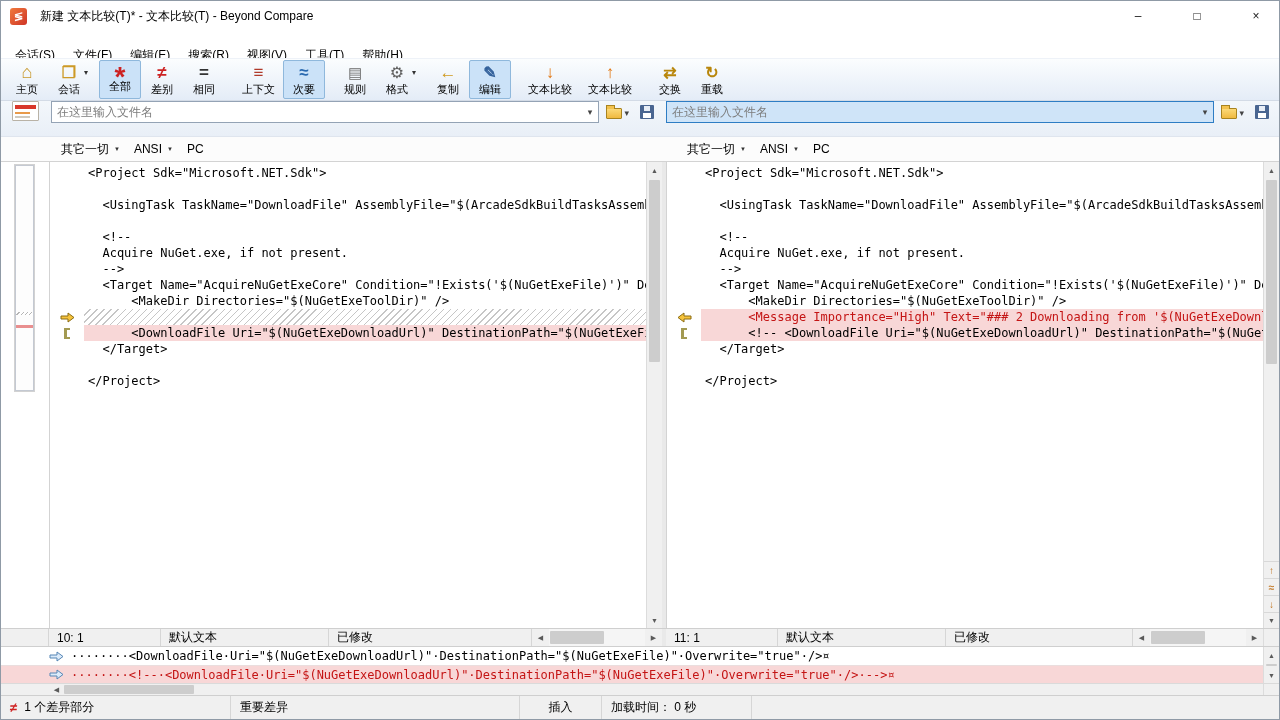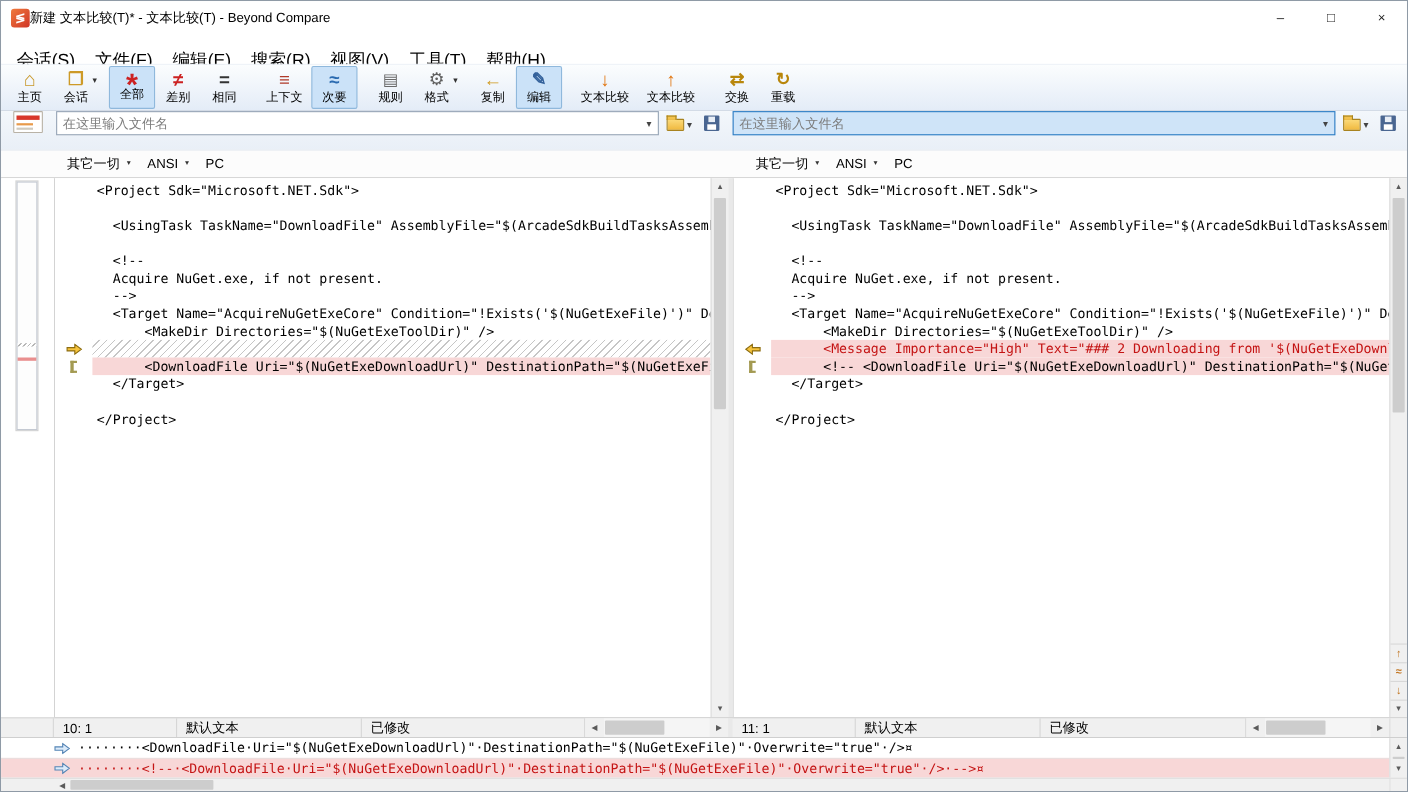--- a/index.html
+++ b/index.html
@@ -1,29 +1,29 @@
 <!DOCTYPE html>
 <html><head>
 <meta charset="utf-8">
 <style>
   *{margin:0;padding:0;box-sizing:border-box;}
   html,body{width:1280px;height:720px;overflow:hidden;}
   body{font-family:"Liberation Sans",sans-serif;font-size:12px;color:#000;background:#fff;}
   .win{width:1280px;height:720px;display:flex;flex-direction:column;border:1px solid #8f9aa6;background:#fff;}
 
   
-  .titlebar{height:30px;flex:none;display:flex;align-items:center;background:#fff;padding-left:9px;gap:0;}
+  .titlebar{height:30px;flex:none;display:flex;align-items:center;background:#fff;padding-left:9px;gap:13px;}
   .app-icon{width:17px;height:17px;border-radius:3px;background:linear-gradient(135deg,#f07a3c,#cf3527);display:flex;align-items:center;justify-content:center;}
   .app-icon::after{content:"≶";color:#fff;font-size:11px;font-weight:bold;}
   .title-text{flex:1;font-size:12px;white-space:nowrap;overflow:hidden;}
   .win-btn{width:46px;height:30px;flex:none;display:flex;align-items:center;justify-content:center;font-size:12px;color:#1b1b1b;cursor:default;}
 
   
   .menubar{height:27px;flex:none;display:flex;align-items:stretch;background:#fff;padding-left:5px;}
-  .menu-item{display:flex;align-items:center;padding:0 9px;font-size:16px;margin-top:21px;}
+  .menu-item{display:flex;align-items:center;padding:0 9px;font-size:12px;margin-top:21px;}
 
   
   .toolbar{height:43px;flex:none;display:flex;align-items:center;background:linear-gradient(#fbfdfe,#e4ecf7);border-top:1px solid #eef2f8;border-bottom:1px solid #d3dbe6;padding:0 5px;}
   .tb{position:relative;height:39px;display:flex;flex-direction:column;align-items:center;justify-content:center;padding:1px 7px 0 7px;min-width:42px;border:1px solid transparent;border-radius:2px;gap:0;}
   .tb.active{background:#cbe2f8;border-color:#8fb8dc;}
   .tb-icon{height:19px;display:flex;align-items:flex-end;justify-content:center;line-height:19px;}
   .tb-label{font-size:11px;line-height:15px;white-space:nowrap;}
   .tb-caret{position:absolute;right:1px;top:7px;font-size:8px;color:#333;}
   .tb-sep{width:9px;height:100%;flex:none;}
 
@@ -500,14 +500,24 @@
     <div class="d-hscroll">
       <div class="d-hspacer"></div>
       <div class="hs-btn g-left"></div>
       <div class="hs-track">
         <div class="hs-thumb" style="left:0;width:130px;"></div>
       </div>
       <div class="corner"></div>
     </div>
   </div>
 
+  <div class="statusbar">
+    <div class="st-cell st-c1">
+      <span class="st-icon"></span>
+      <span>1 个差异部分</span>
+    </div>
+    <div class="st-cell st-c2">重要差异</div>
+    <div class="st-cell st-c3">插入</div>
+    <div class="st-cell st-c4">加载时间：  0 秒</div>
+    <div class="st-cell st-c5"></div>
+  </div>
 
 </div>
 
 </body></html>

